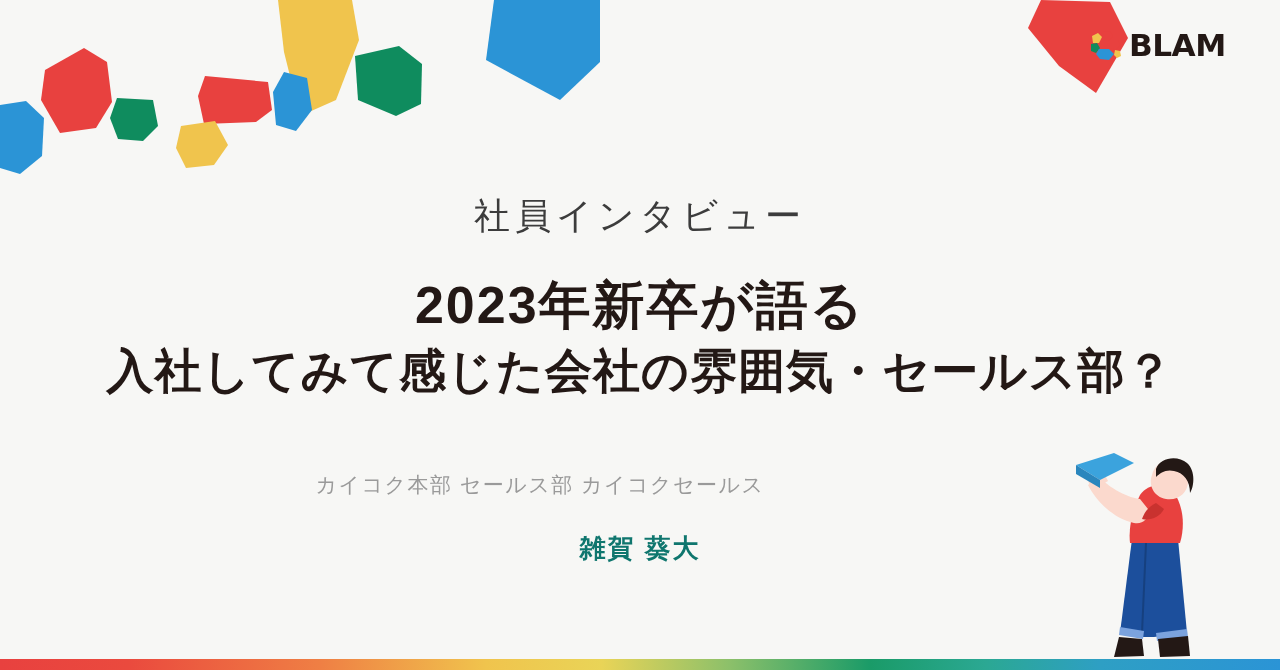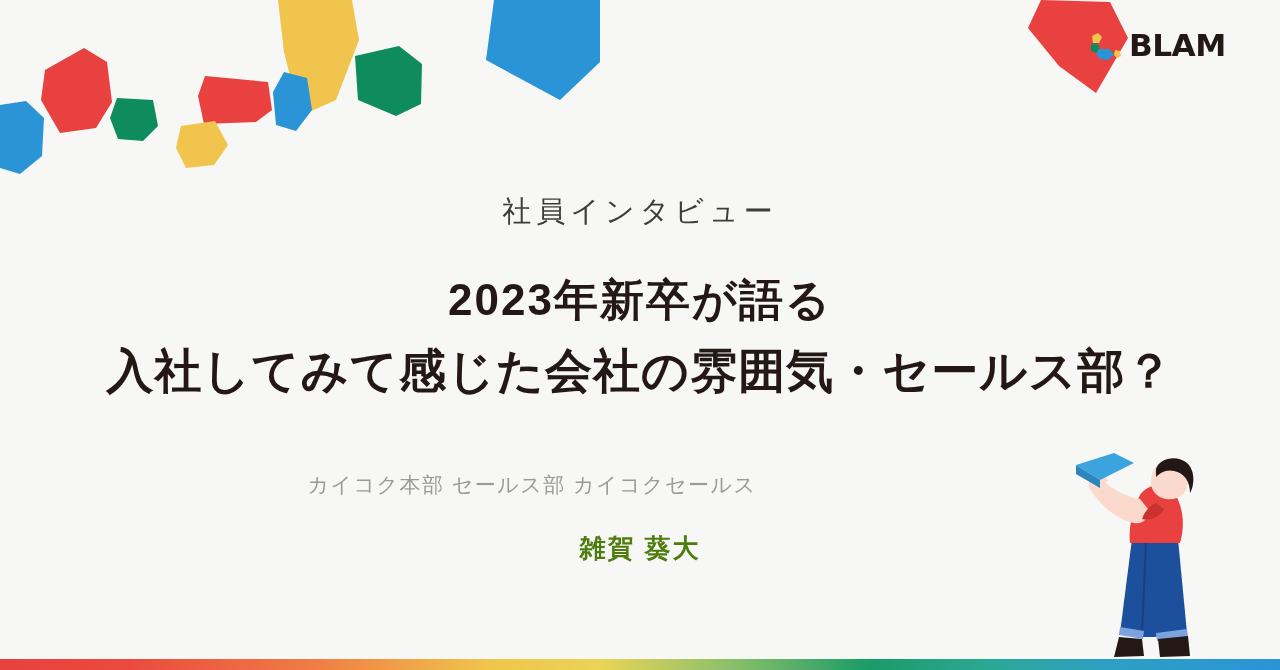--- a/index.html
+++ b/index.html
@@ -82,63 +82,63 @@
     top: 0;
     left: 0;
     width: 1280px;
     text-align: center;
   }
   #eyebrow {
     position: absolute;
     top: 192px;
     left: 0;
     width: 1280px;
-    font-size: 29px;
+    font-size: 36px;
     letter-spacing: 5px;
     color: #3c3c3c;
     font-weight: 400;
   }
   #title-line-1 {
     position: absolute;
     top: 271px;
     left: 0;
     width: 1280px;
-    font-size: 44px;
+    font-size: 52px;
     font-weight: bold;
     letter-spacing: 2px;
     color: #231815;
   }
   #title-line-2 {
     position: absolute;
     top: 340px;
     left: 0;
     width: 1280px;
     font-size: 47px;
     font-weight: bold;
     letter-spacing: 1px;
     color: #231815;
   }
   #department {
     position: absolute;
     top: 471px;
-    left: 0;
+    left: 8px;
     width: 1064px;
     font-size: 21px;
     letter-spacing: 1.5px;
     color: #9a9a9a;
     font-weight: 400;
   }
   #person-name {
     position: absolute;
     top: 531px;
     left: 0;
     width: 1280px;
     font-size: 26px;
     letter-spacing: 2px;
-    color: #4d7c0f;
+    color: #0f766e;
     font-weight: bold;
   }
 
   
   #illustration {
     position: absolute;
     right: 40px;
     bottom: 8px;
     width: 170px;
     height: 215px;

